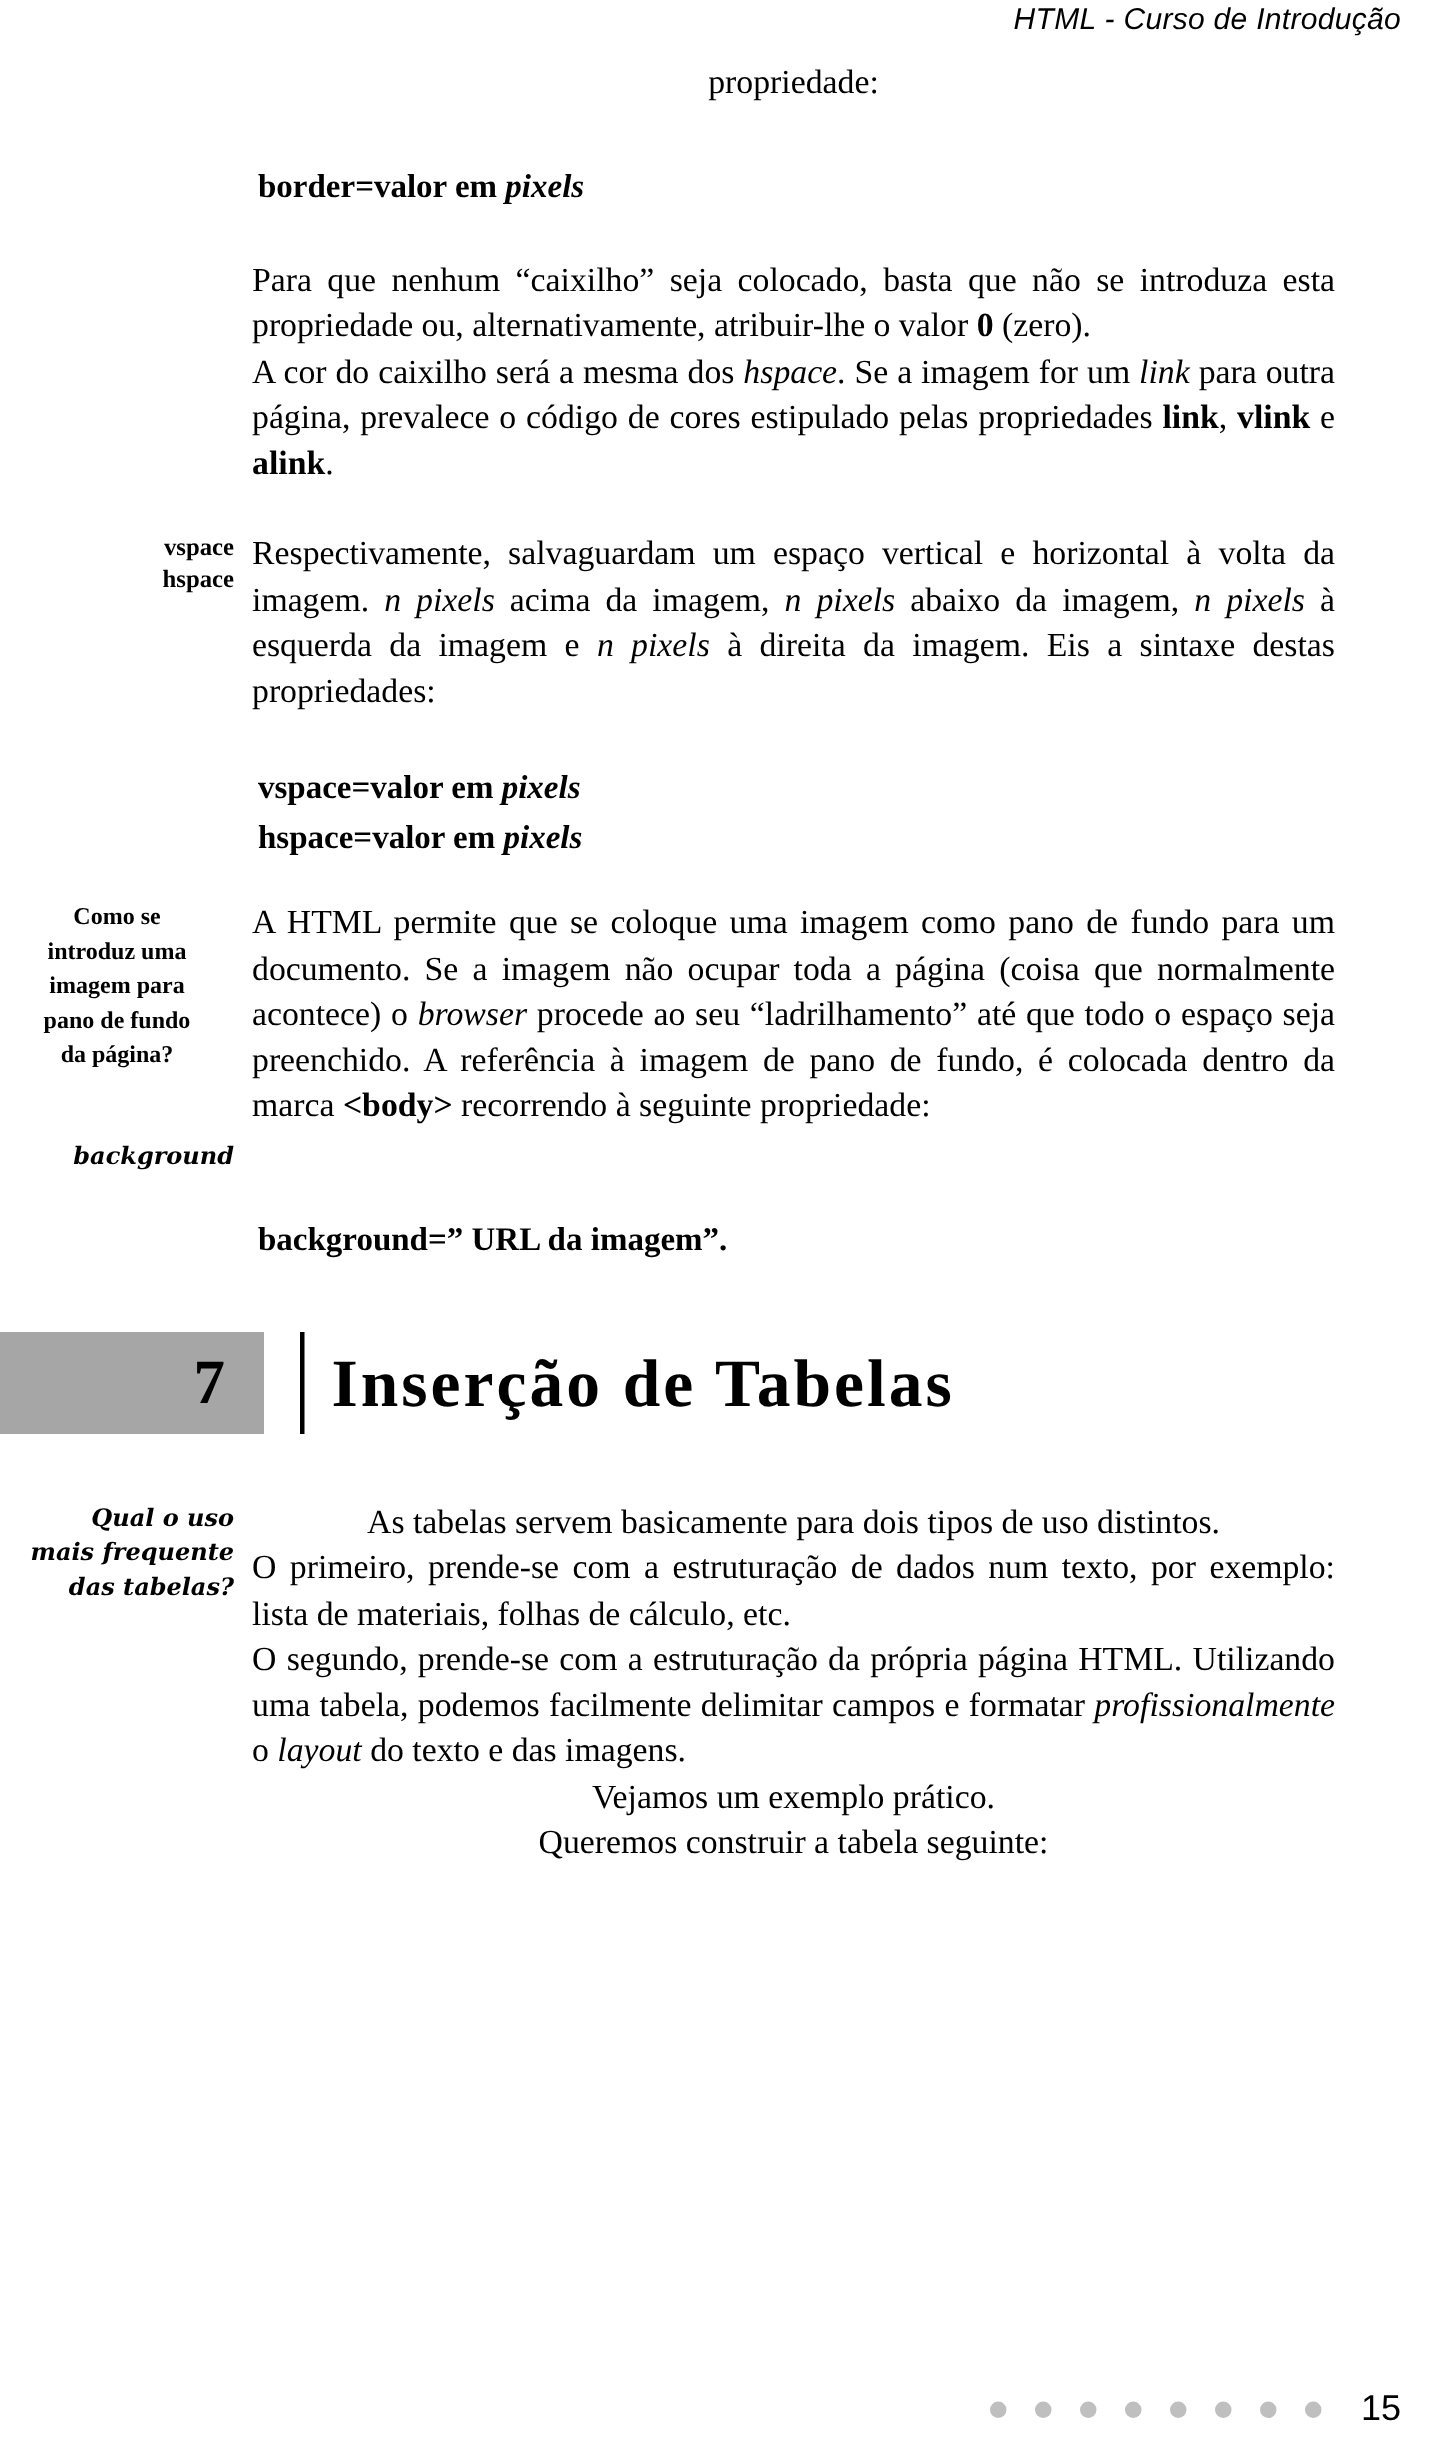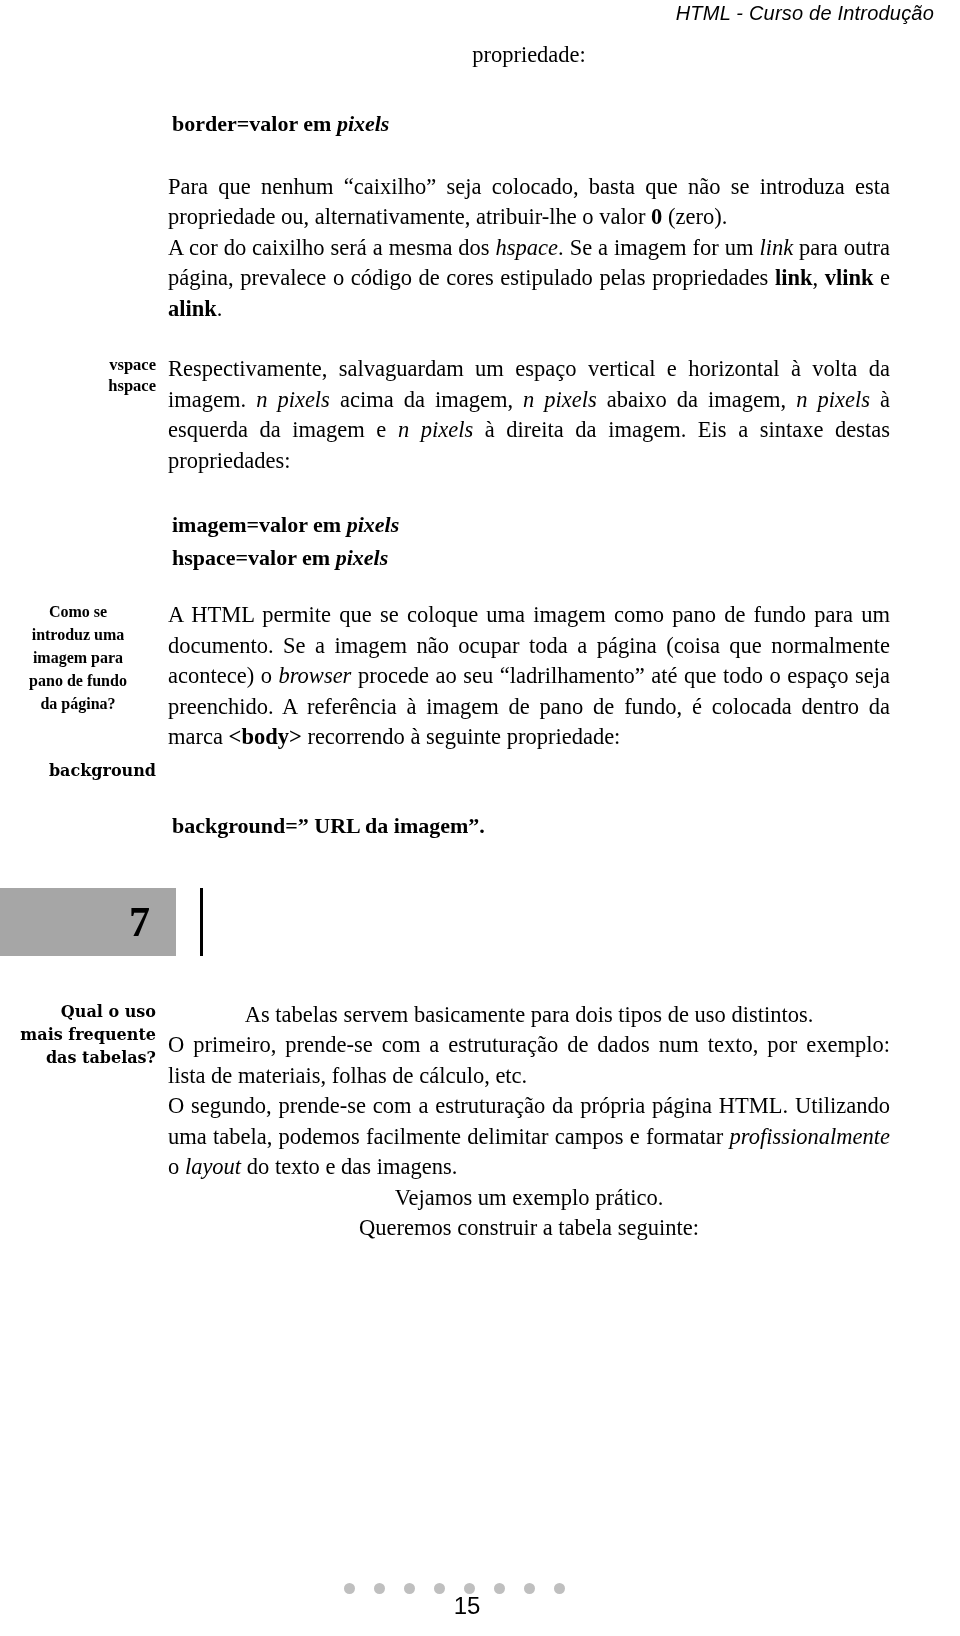--- a/index.html
+++ b/index.html
@@ -66,20 +66,21 @@
     font-size: 16px;
     line-height: 23px;
     text-align: center;
   }
   .note-book-right {
     font-family: "DejaVu Serif", "Liberation Serif", serif;
     font-weight: bold;
     font-size: 16px;
     line-height: 23px;
     text-align: right;
+    font-style: italic;
   }
 
   
   p.body {
     margin: 0;
     font-size: 22.5px;
     line-height: 30.5px;
     text-align: justify;
     text-justify: inter-word;
   }
@@ -142,21 +143,20 @@
   .footer {
     position: absolute;
     left: 0;
     bottom: 18px;
     width: 960px;
     display: flex;
     align-items: center;
     justify-content: flex-end;
     padding-right: 26px;
     box-sizing: border-box;
-    flex-direction: column;
   }
   .dots {
     display: flex;
     align-items: center;
     gap: 19px;
     margin-right: 26px;
   }
   .dot {
     width: 11px;
     height: 11px;
@@ -191,21 +191,21 @@
   <div class="sp-30"></div>
 
   <div class="row">
     <div class="gutter">
       <div class="note-mono">vspace</div>
       <div class="note-mono">hspace</div>
     </div>
     <div class="body-col">
       <p class="body"><span>Respectivamente, salvaguardam um espaço vertical e horizontal à volta da imagem. </span><span class="it">n pixels</span><span> acima da imagem, </span><span class="it">n pixels</span><span> abaixo da imagem, </span><span class="it">n pixels</span><span> à esquerda da imagem e </span><span class="it">n pixels</span><span> à direita da imagem. Eis a sintaxe destas propriedades:</span></p>
       <div class="sp-30"></div>
-      <p class="syntax"><span>imagem=valor em </span><span class="bdit">pixels</span></p>
+      <p class="syntax"><span>vspace=valor em </span><span class="bdit">pixels</span></p>
       <p class="syntax"><span>hspace=valor em </span><span class="bdit">pixels</span></p>
     </div>
   </div>
 
   <div class="sp-24"></div>
 
   <div class="row">
     <div class="gutter">
       <div class="note-book">Como se</div>
       <div class="note-book">introduz uma</div>
@@ -224,20 +224,21 @@
   </div>
 
   <div class="sp-44"></div>
 
   <div class="chapter">
     <div class="chapter-num-box">
       <span class="chapter-num">7</span>
     </div>
     <div class="chapter-gap"></div>
     <div class="chapter-rule"></div>
+    <div class="chapter-title">Inserção de Tabelas</div>
   </div>
 
   <div class="sp-44"></div>
 
   <div class="row">
     <div class="gutter">
       <div class="note-book-right">Qual o uso</div>
       <div class="note-book-right">mais frequente</div>
       <div class="note-book-right">das tabelas?</div>
     </div>

